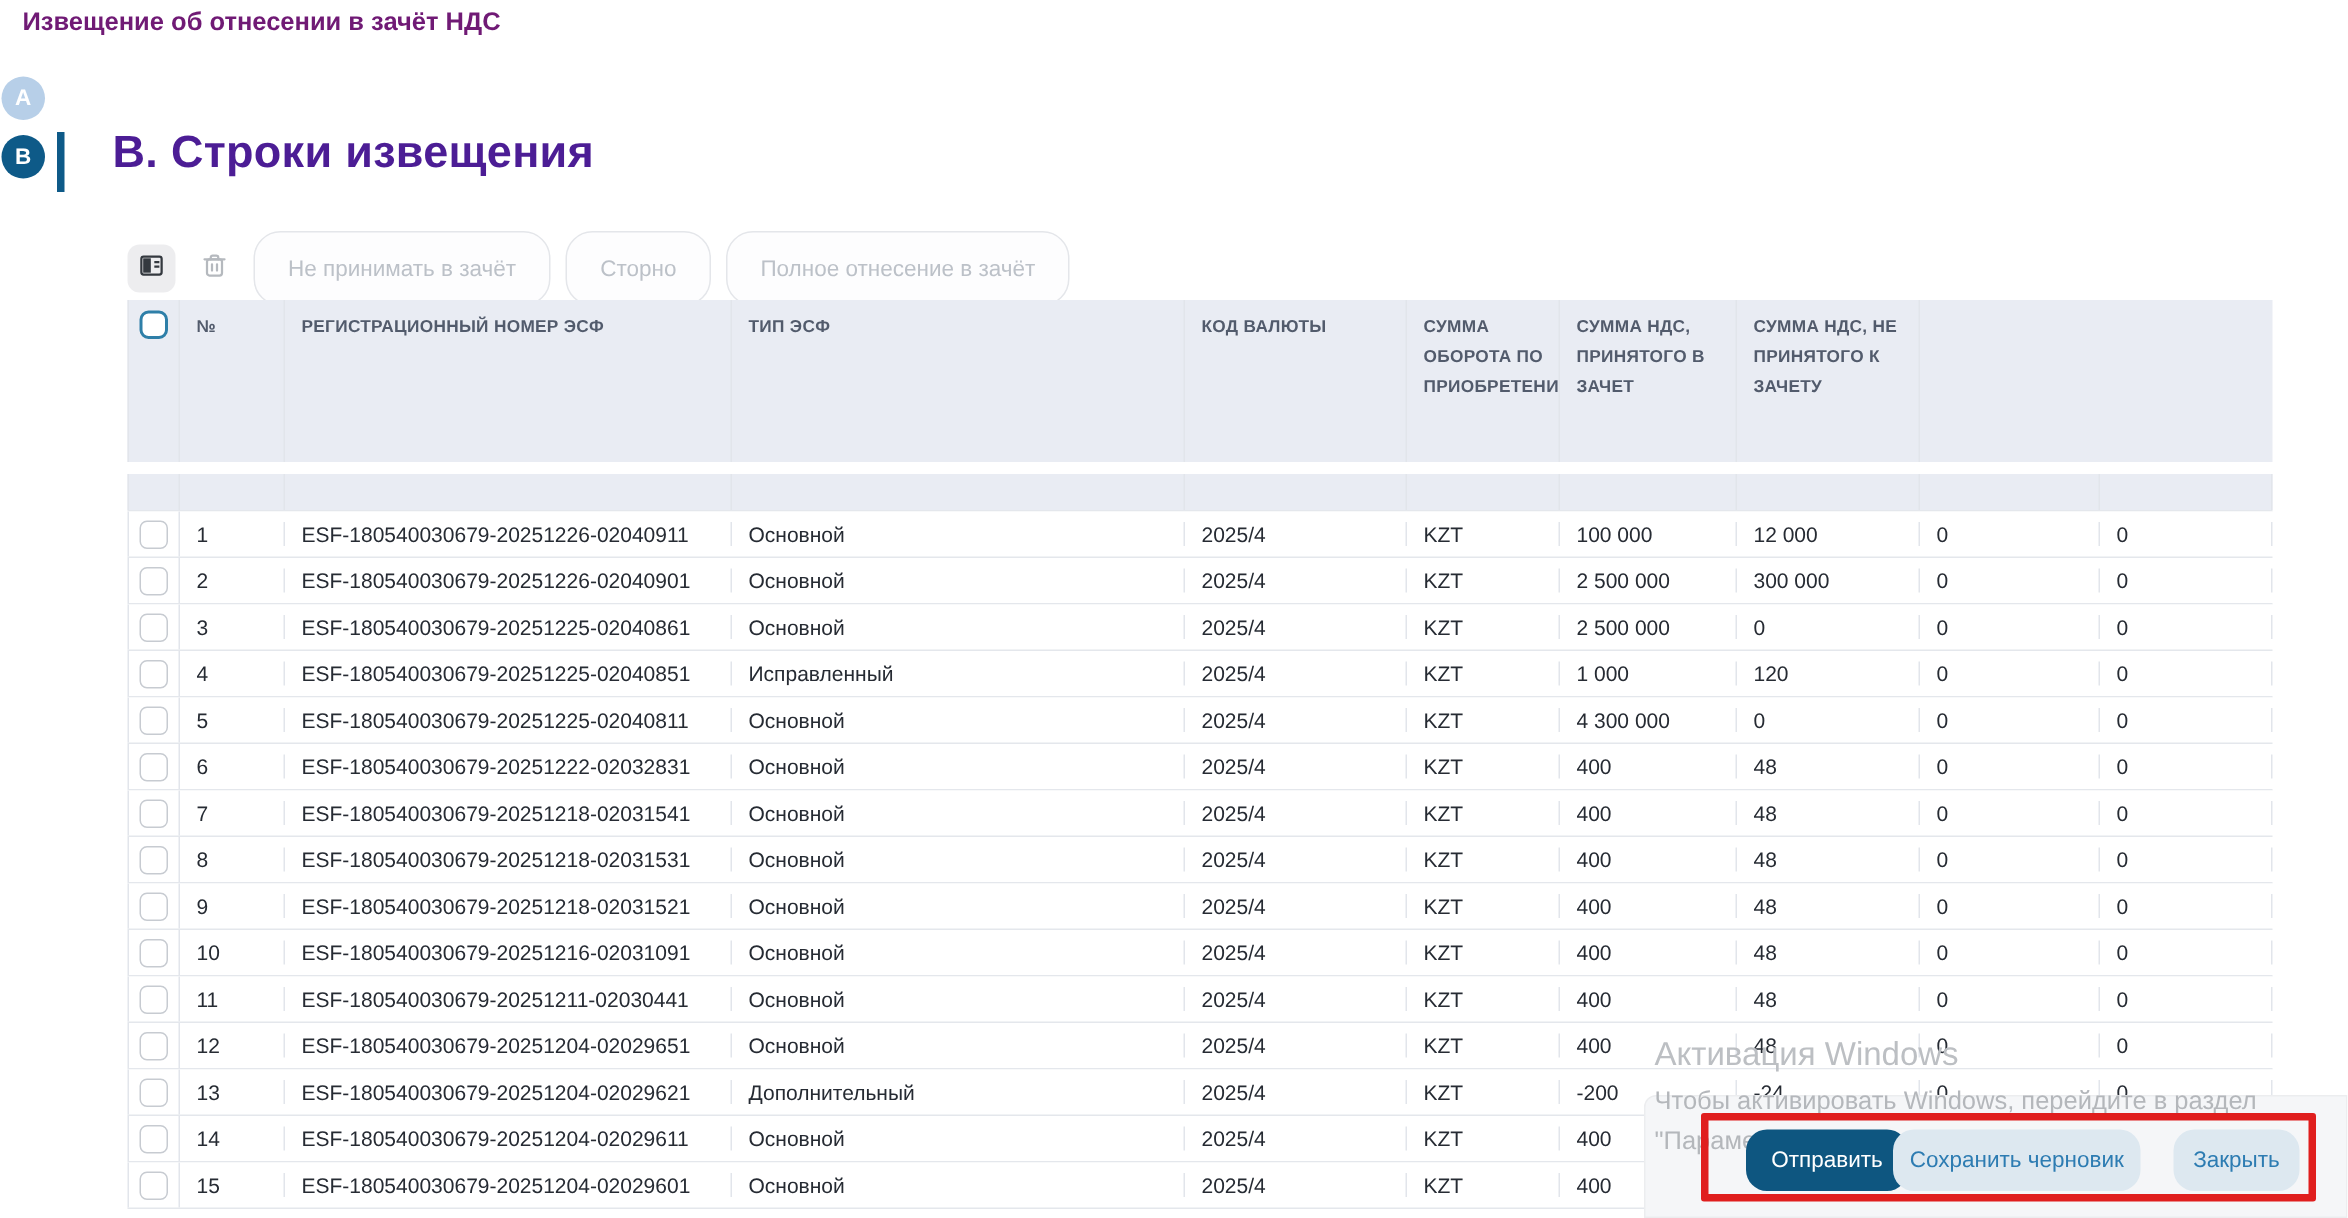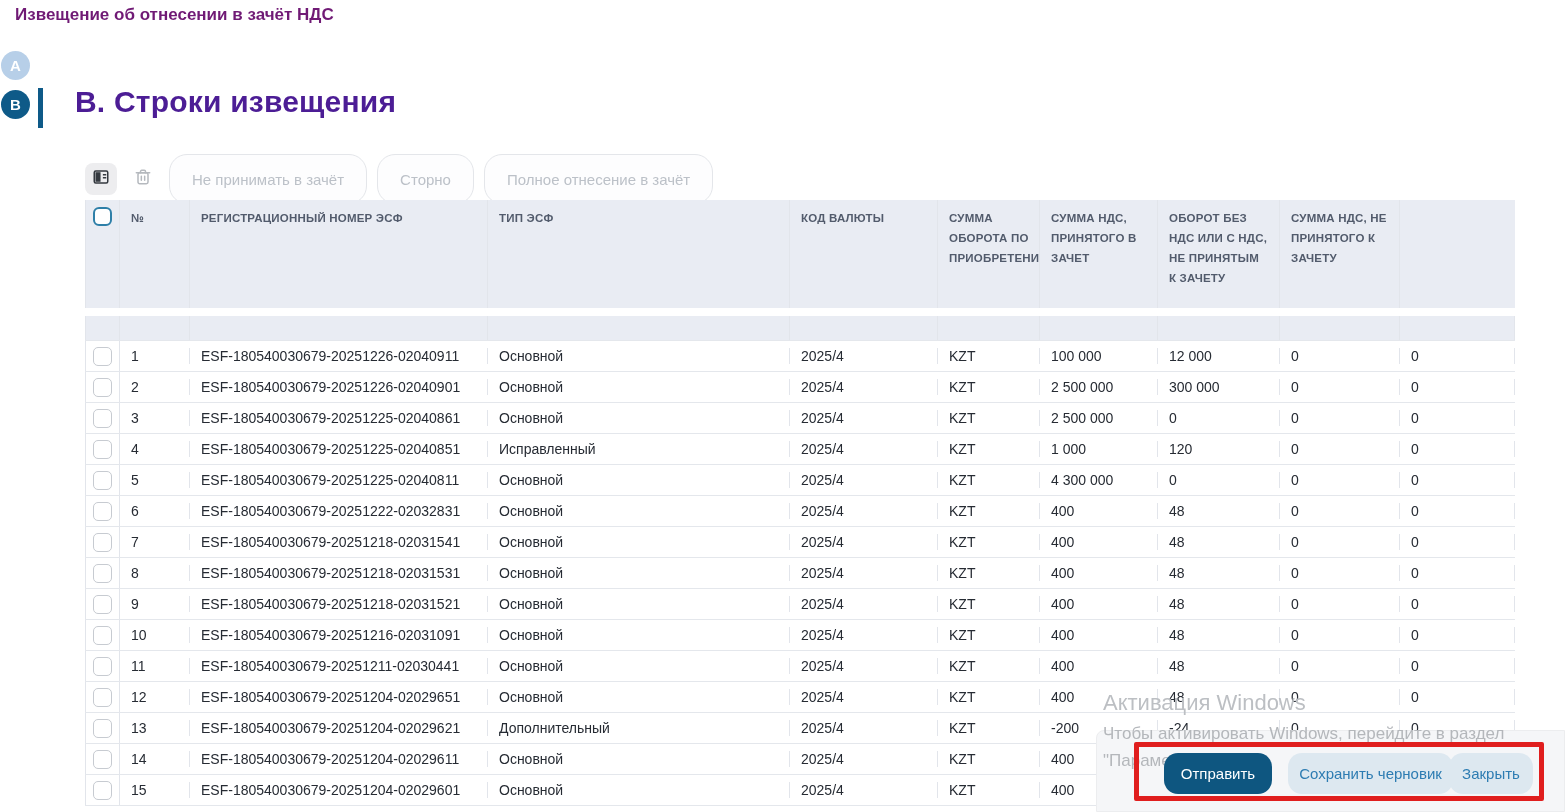--- a/index.html
+++ b/index.html
@@ -39,21 +39,21 @@
 
   .footer-panel{position:absolute;left:1096px;top:730px;width:469px;height:82px;background:#f5f6f8;
     border:1px solid #ecedef;border-radius:8px 0 0 0;box-sizing:border-box;z-index:5;}
   .watermark{position:absolute;color:#b4b7bb;z-index:6;white-space:nowrap;}
   .wm1{left:1103px;top:690px;font-size:22px;color:#bcbfc3;}
   .wm2{left:1103px;top:724px;font-size:17px;}
   .wm3{left:1103px;top:751px;font-size:17px;}
   .fbtn{position:absolute;top:753px;height:41px;border-radius:14px;display:flex;align-items:center;justify-content:center;
     font-size:15px;z-index:7;cursor:pointer;white-space:nowrap;}
   .btn-send{left:1164px;width:108px;background:#0e5680;color:#ffffff;}
-  .btn-draft{left:1288px;width:165px;background:#dde8f0;color:#2d7cb2;}
+  .btn-draft{left:1262px;width:165px;background:#dde8f0;color:#2d7cb2;}
   .btn-close{left:1449px;width:84px;background:#dde8f0;color:#2d7cb2;}
   .highlight-box{position:absolute;left:1134px;top:742px;width:410px;height:59px;border:5px solid #e01e1e;
     box-sizing:border-box;border-radius:2px;z-index:8;pointer-events:none;}
 </style>
 </head>
 <body>
 
 <div class="page-title">Извещение об отнесении в зачёт НДС</div>
 
 <div class="marker marker-a">A</div>
@@ -90,21 +90,20 @@
   <div class="grid-row thead">
     <div class="cell hcb">
       <div class="cb-header"></div>
     </div>
   <div class="cell hcell">№</div>
       <div class="cell hcell">РЕГИСТРАЦИОННЫЙ НОМЕР ЭСФ</div>
       <div class="cell hcell">ТИП ЭСФ</div>
       <div class="cell hcell">КОД ВАЛЮТЫ</div>
       <div class="cell hcell">СУММА ОБОРОТА ПО ПРИОБРЕТЕНИЮ</div>
       <div class="cell hcell">СУММА НДС, ПРИНЯТОГО В ЗАЧЕТ</div>
-      <div class="cell hcell">ОБОРОТ БЕЗ НДС ИЛИ С НДС, НЕ ПРИНЯТЫМ К ЗАЧЕТУ</div>
       <div class="cell hcell">СУММА НДС, НЕ ПРИНЯТОГО К ЗАЧЕТУ</div>
     </div>
   <div class="grid-row filter-row">
       <div class="cell"></div>
       <div class="cell"></div>
       <div class="cell"></div>
       <div class="cell"></div>
       <div class="cell"></div>
       <div class="cell"></div>
       <div class="cell"></div>

